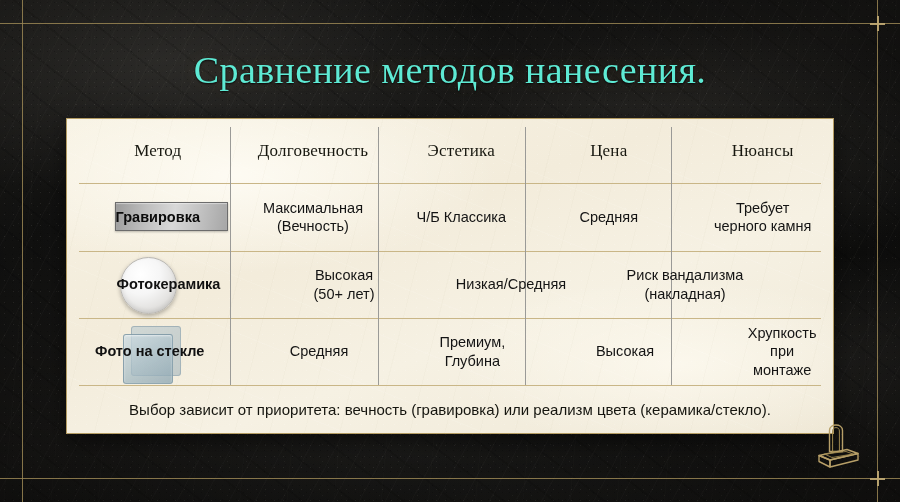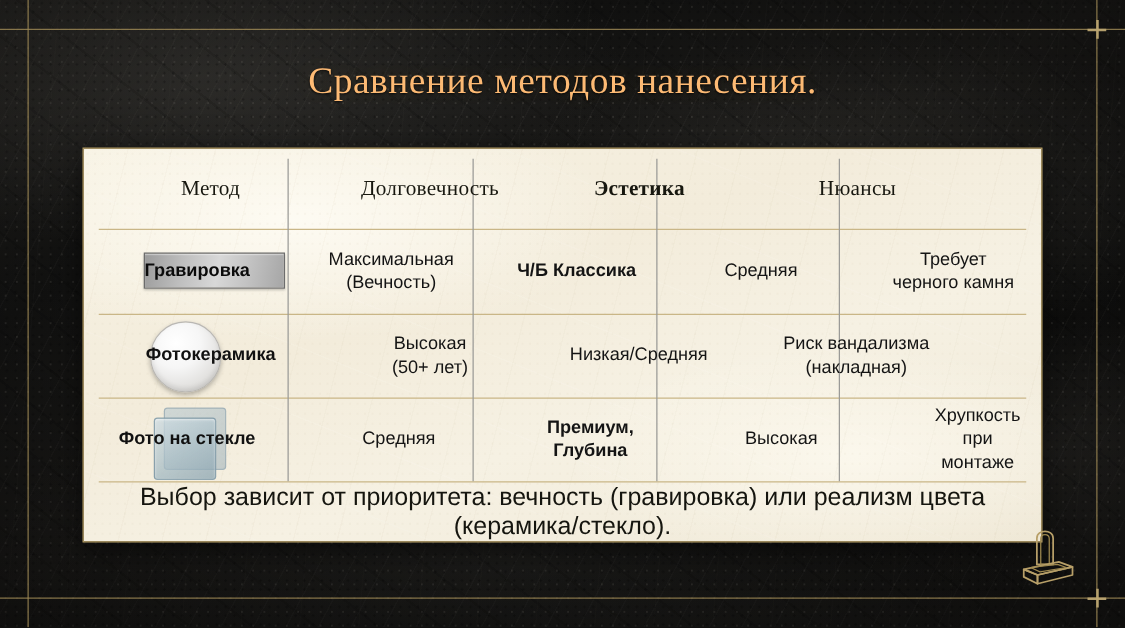--- a/index.html
+++ b/index.html
@@ -92,23 +92,23 @@
   .cross-br { left: 870px; top: 471px; }
 
   
   .slide-title {
     position: absolute;
     left: 0;
     right: 0;
     top: 48px;
     text-align: center;
     font-family: "Liberation Serif", "DejaVu Serif", serif;
-    font-size: 30px;
+    font-size: 38px;
     letter-spacing: 0.4px;
-    color: #fdba74;
+    color: #5eead4;
     text-shadow: 0 1px 2px rgba(0,0,0,0.85), 0 0 14px rgba(190,160,96,0.16);
     white-space: nowrap;
   }
 
   
   .table-card {
     position: absolute;
     left: 66px;
     top: 118px;
     width: 768px;
@@ -151,21 +151,21 @@
   }
 
   
   .row {
     position: absolute;
     left: 0;
     right: 0;
     display: flex;
   }
   .row-head   { top: 0;   height: 64px; }
-  .row-1      { top: 64px;  height: 68px; justify-content: flex-end; }
+  .row-1      { top: 64px;  height: 68px; }
   .row-2      { top: 132px; height: 67px; }
   .row-3      { top: 199px; height: 67px; gap: 40px; }
   .row-foot   { top: 266px; height: 49px; }
 
   .rule {
     position: absolute;
     left: 12px;
     right: 12px;
     height: 1px;
     background: #c9b687;
@@ -194,21 +194,21 @@
     justify-content: center;
     text-align: center;
     padding: 2px 8px;
     color: #141414;
     font-size: 14.5px;
     line-height: 1.26;
     margin-left: 20px;
   }
   .c1 { width: 163px; }
   .c2 { width: 148px; }
-  .c3 { width: 147px; font-weight: bold; }
+  .c3 { width: 147px; }
   .c4 { width: 146px; }
   .c5 { width: 162px; }
 
   .row-head .cell {
     font-family: "Liberation Serif", "DejaVu Serif", serif;
     font-size: 17px;
     color: #17170f;
     letter-spacing: 0.2px;
   }
 
@@ -281,21 +281,21 @@
     box-shadow: inset 0 1px 2px rgba(255,255,255,0.55);
   }
 
   .row-foot {
     align-items: center;
     justify-content: center;
   }
   .foot-text {
     width: 100%;
     text-align: center;
-    font-size: 20px;
+    font-size: 15px;
     color: #15150f;
   }
 
   
   .monument-icon {
     position: absolute;
     left: 806px;
     top: 424px;
     width: 58px;
     height: 52px;
@@ -334,20 +334,21 @@
 
       <div class="vdiv vd1"></div>
       <div class="vdiv vd2"></div>
       <div class="vdiv vd3"></div>
       <div class="vdiv vd4"></div>
 
       <div class="row row-head">
         <div class="cell c1">Метод</div>
         <div class="cell c2">Долговечность</div>
         <div class="cell c3">Эстетика</div>
+        <div class="cell c4">Цена</div>
         <div class="cell c5">Нюансы</div>
       </div>
 
       <div class="row row-1">
         <div class="cell c1 method-cell">
           <div class="swatch-engrave"></div>
           <span class="method-label on-plate">Гравировка</span>
         </div>
         <div class="cell c2">
           <div>

